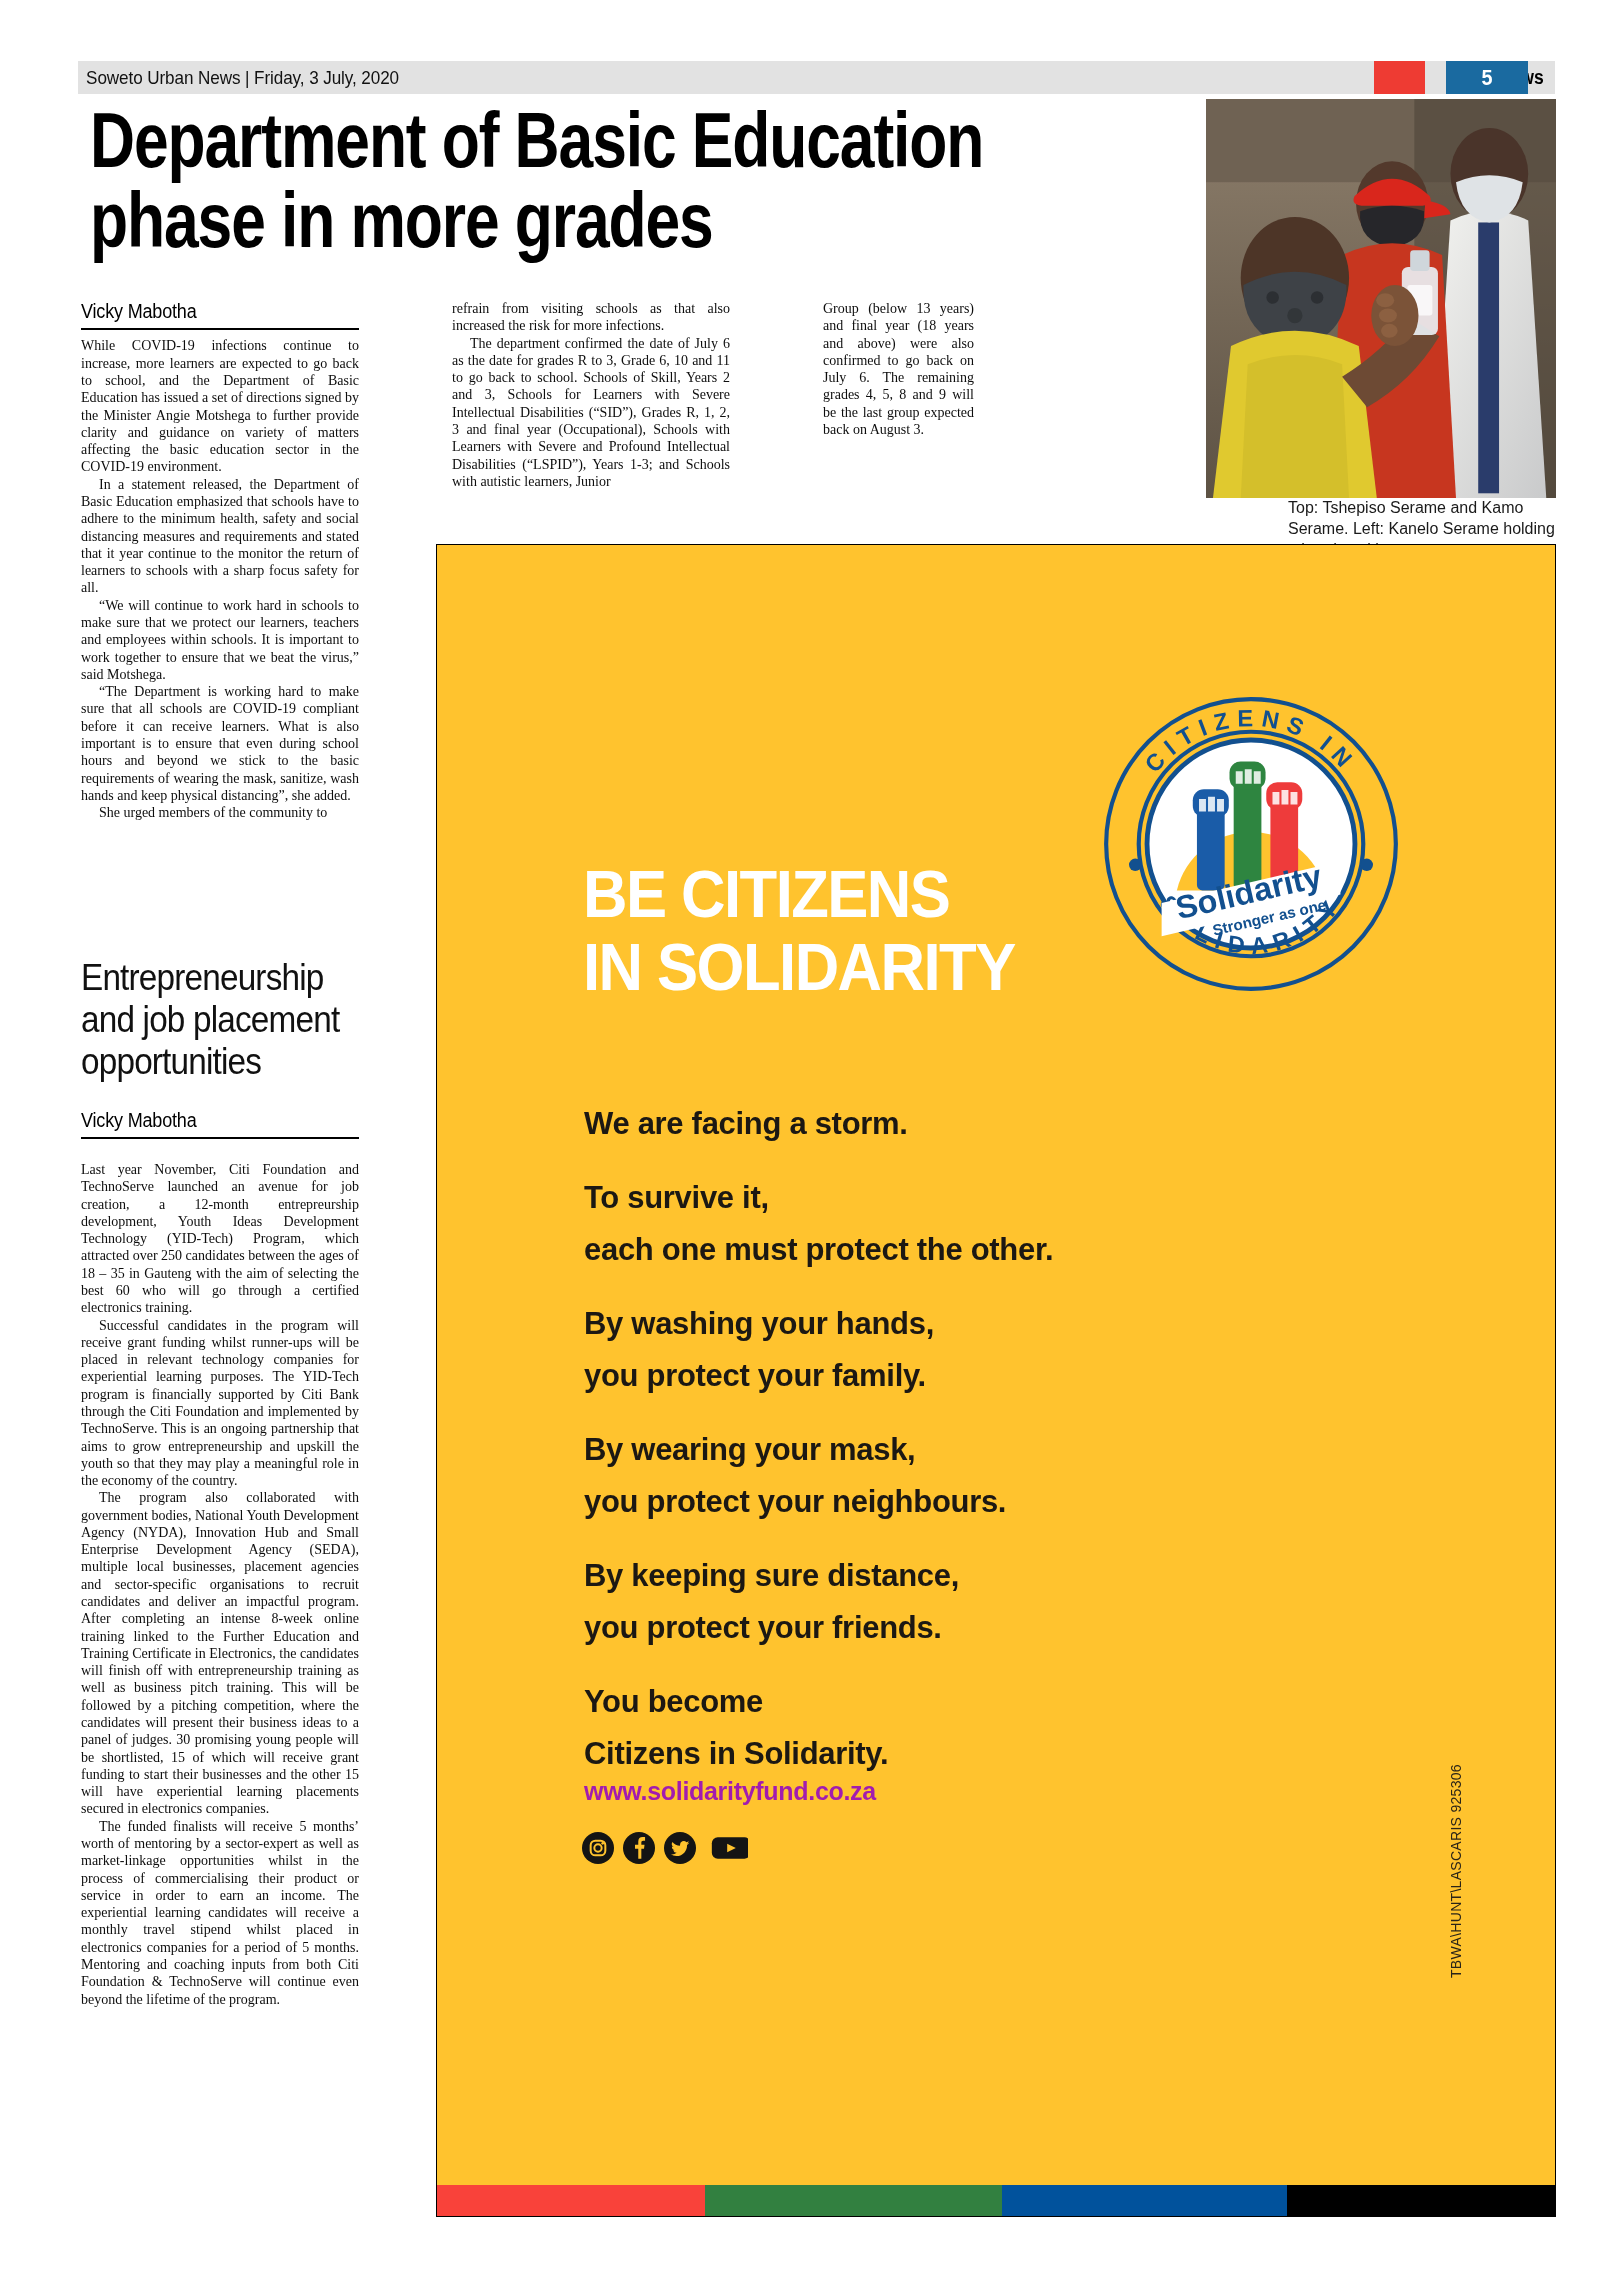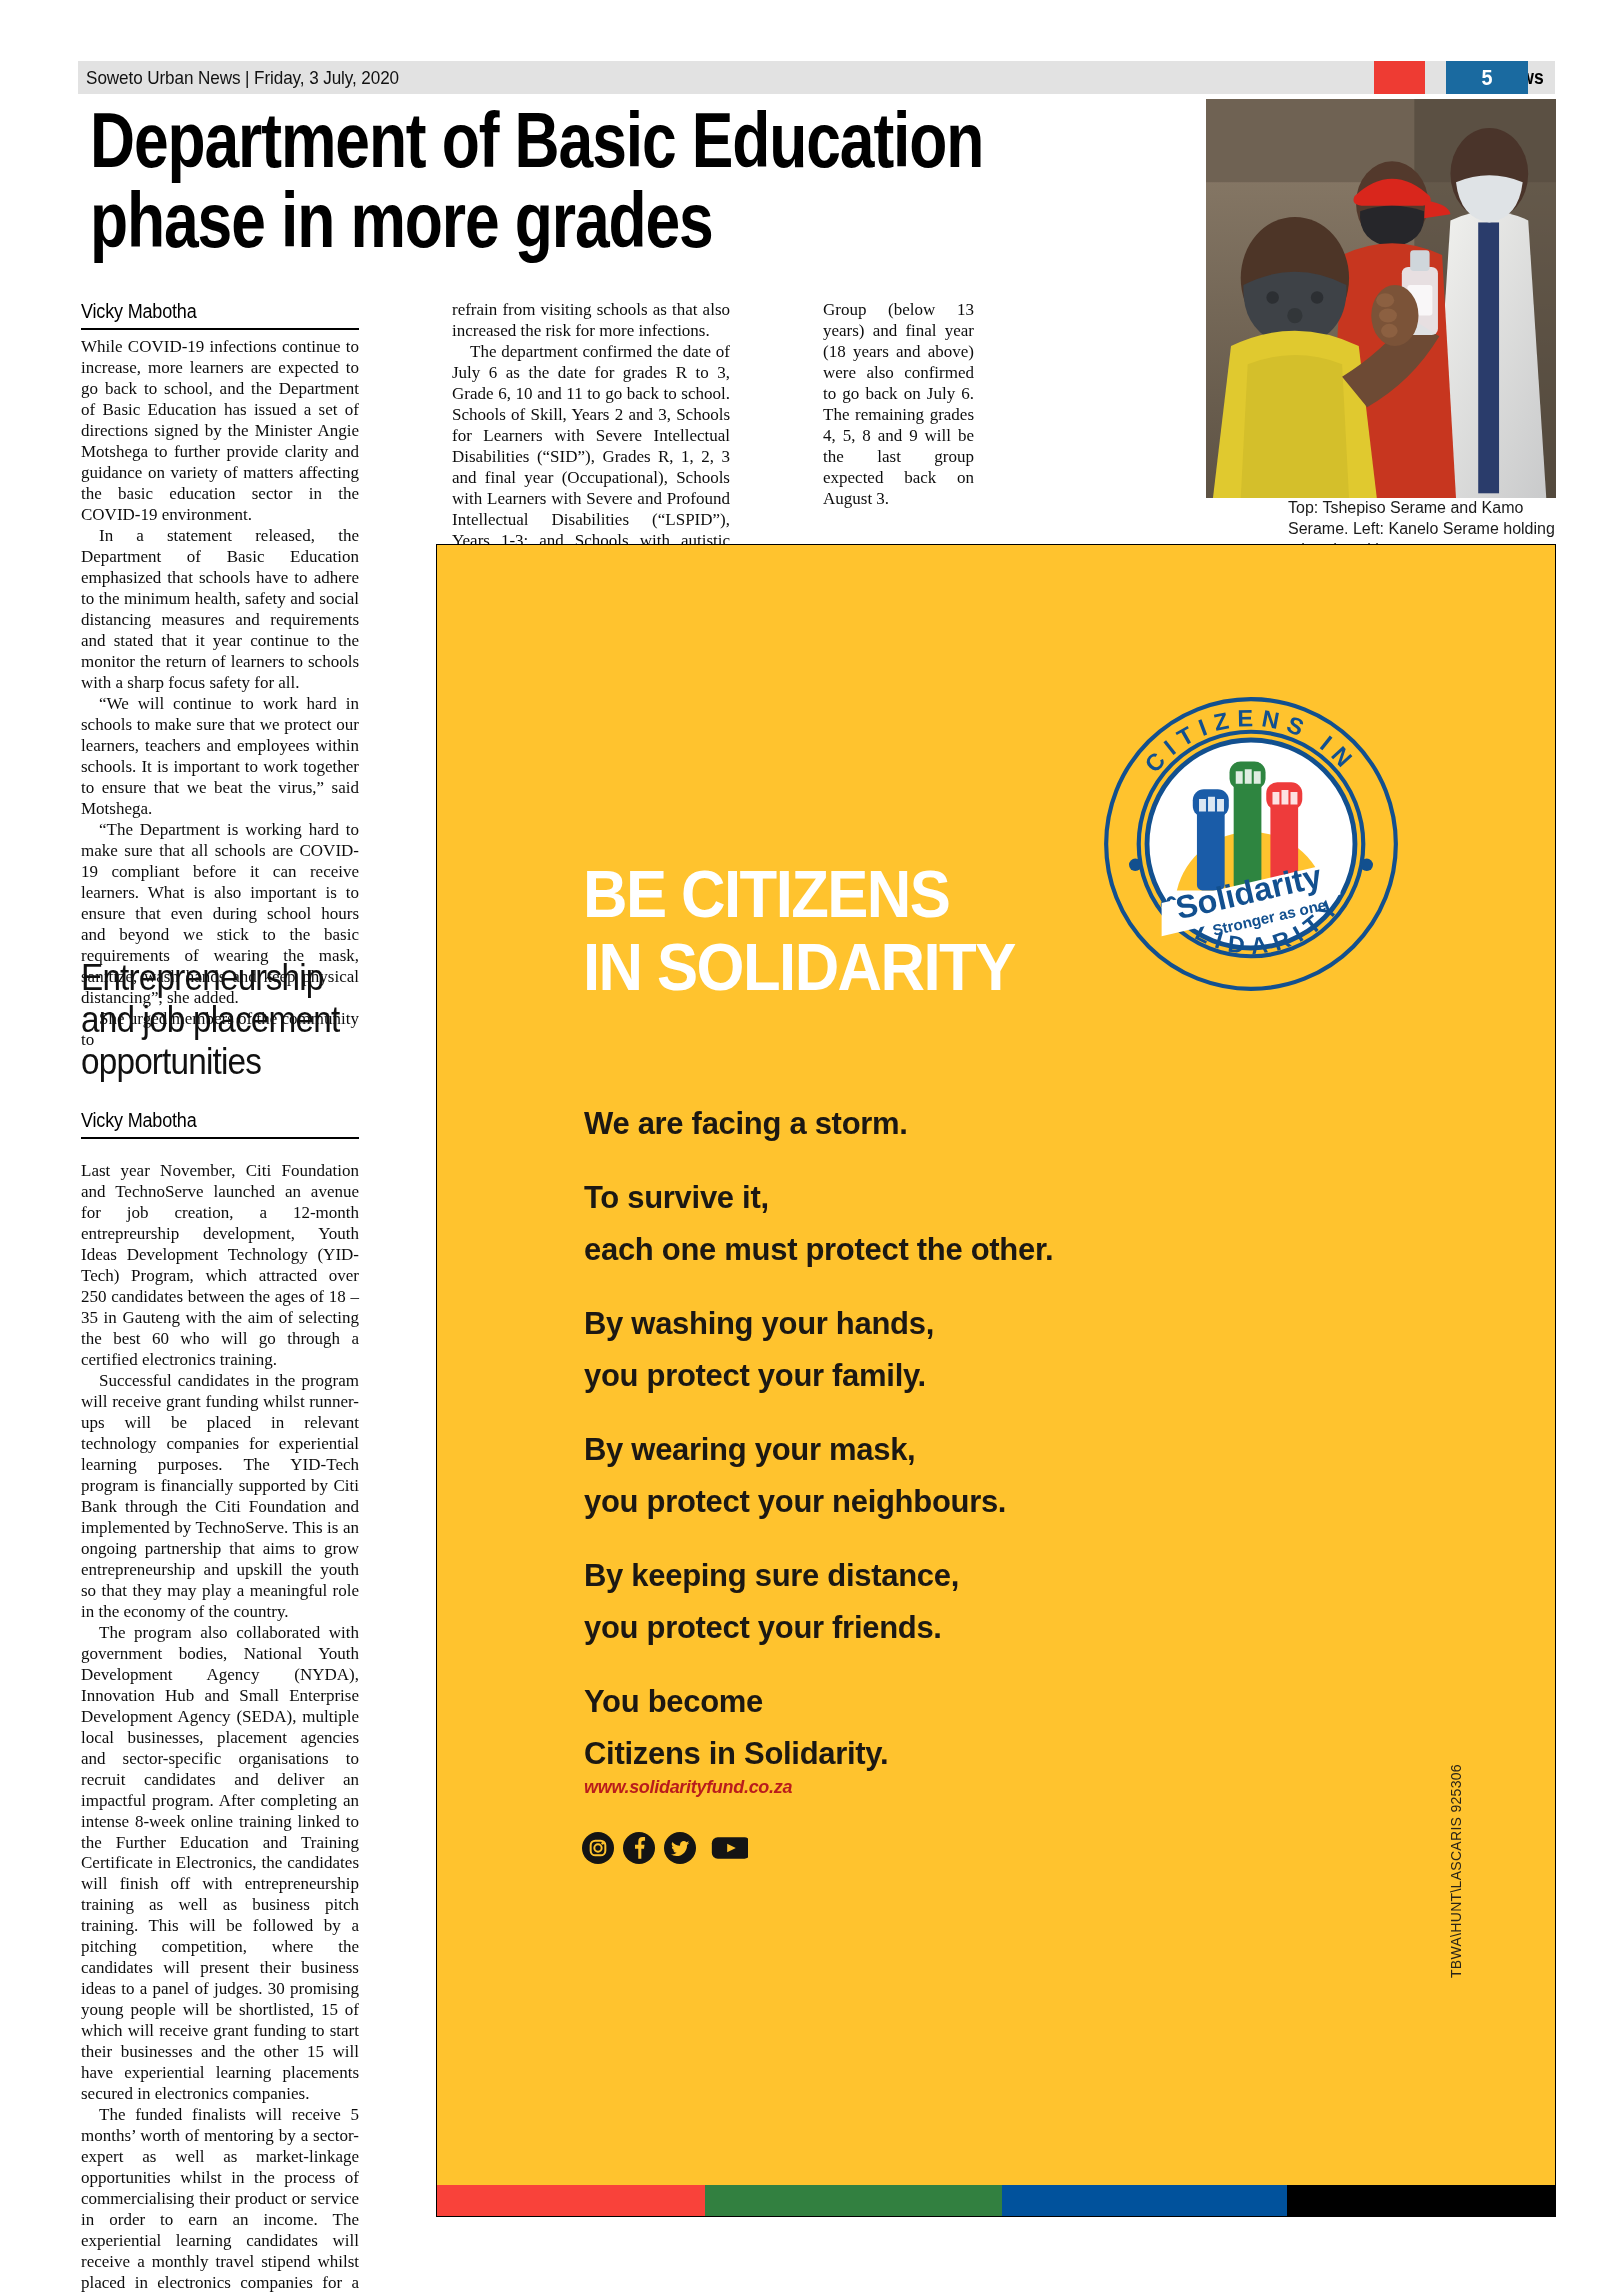--- a/index.html
+++ b/index.html
@@ -118,21 +118,21 @@
     transform-origin: left center;
   }
   .byline-rule {
     border-bottom: 2.1px solid #000;
     margin-top: 4.9px;
     margin-bottom: 7.6px;
   }
 
   .bodytext {
     font-family: "Liberation Serif", serif;
-    font-size: 17px;
+    font-size: 14px;
     line-height: 1.235;
     color: #0d0d0d;
     text-align: justify;
     hyphens: none;
   }
   .bodytext p { text-indent: 18px; }
   .bodytext p.first { text-indent: 0; }
 
   .col1 { position: absolute; left: 81px; top: 300px; width: 278px; }
   .col2 { position: absolute; left: 452px; top: 300px; width: 278px; }
@@ -206,24 +206,23 @@
   }
   .ad-line { margin-bottom: 21px; letter-spacing: -0.3px; }
   .ad-stanza { margin-bottom: 43px; }
   .ad-stanza .ad-line:last-child { margin-bottom: 0; }
 
   .ad-url {
     position: absolute;
     left: 148px; top: 1233px;
     font-family: "Liberation Sans", sans-serif;
     font-weight: 700;
-    font-size: 18px;
-    color: #b91c1c;
+    font-size: 25px;
+    color: #a21caf;
     letter-spacing: -0.3px;
-    font-style: italic;
   }
 
   .ad-socials {
     position: absolute;
     left: 146px; top: 1288px;
     display: flex;
     gap: 9px;
     align-items: center;
   }
   .social-icon { width: 32px; height: 32px; display: block; }

